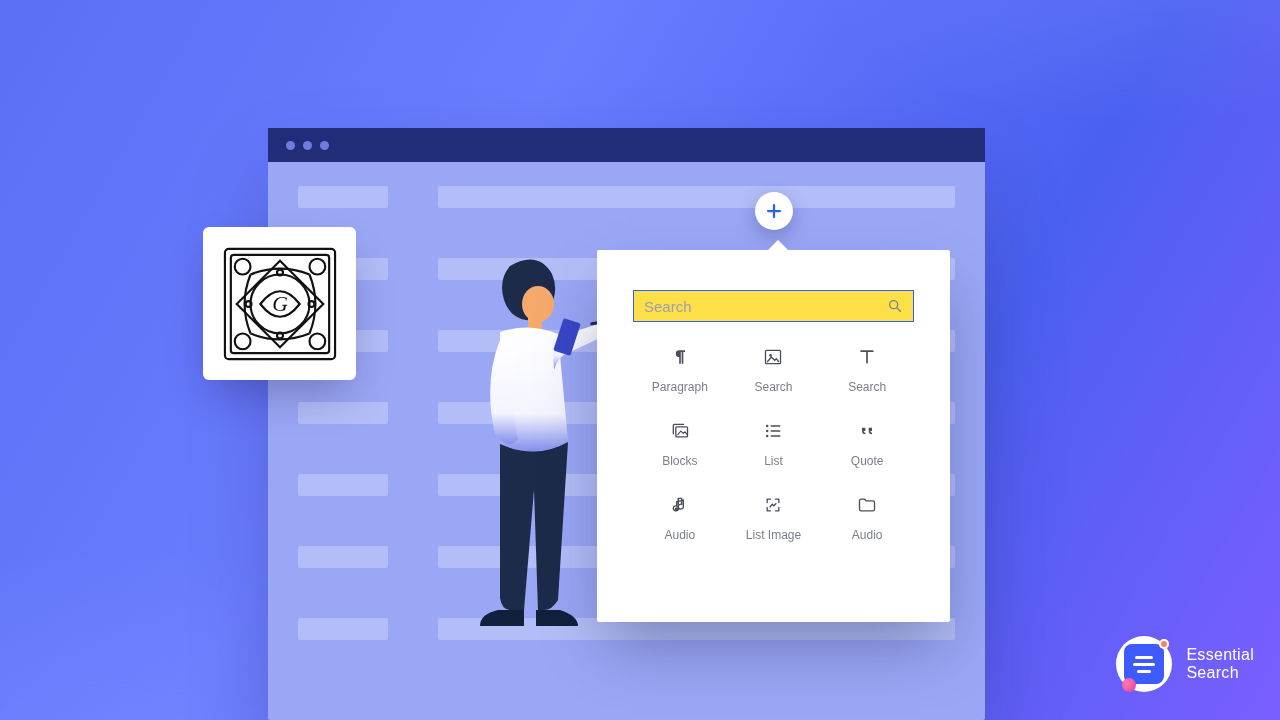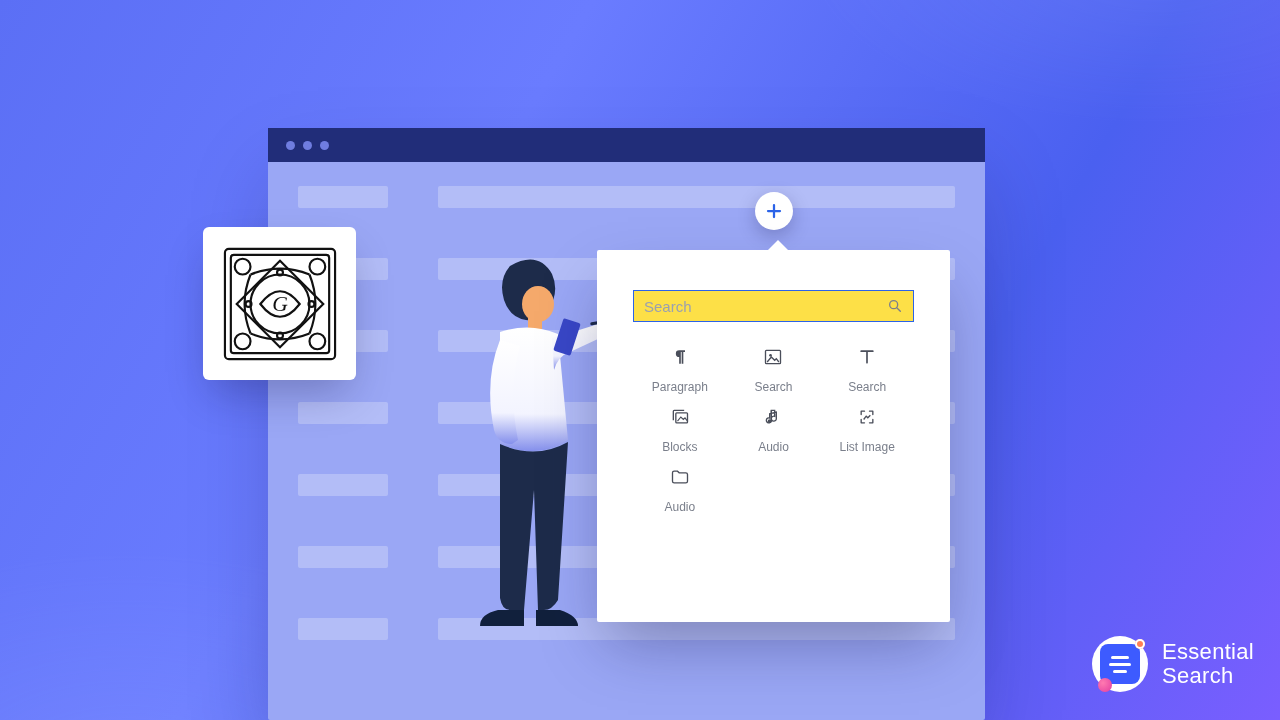--- a/index.html
+++ b/index.html
@@ -87,21 +87,21 @@
   .search input {
     flex: 1; border: none; background: transparent; outline: none;
     font-size: 15px; color: #555; font-family: inherit;
   }
   .search input::placeholder { color: #9aa0b0; font-weight: 300; }
   .search .sicon { width: 16px; height: 16px; color: #7b7f8c; flex: 0 0 auto; }
 
   .grid {
     margin-top: 24px;
     display: grid; grid-template-columns: repeat(3, 1fr);
-    row-gap: 12px;
+    row-gap: 26px;
   }
   .block-item {
     display: flex; flex-direction: column; align-items: center;
     gap: 12px; cursor: pointer;
   }
   .block-item .bicon {
     width: 22px; height: 22px; color: #4a4e5a;
     display: flex; align-items: center; justify-content: center;
   }
   .block-item .bicon svg { width: 20px; height: 20px; }
@@ -125,21 +125,21 @@
     width: 40px; height: 40px; border-radius: 8px;
     background: #3d5bff; display: flex; flex-direction: column;
     align-items: center; justify-content: center; gap: 4px;
   }
   .eb-logo .line { height: 3px; border-radius: 2px; background: #fff; }
   .eb-logo .l1 { width: 18px; }
   .eb-logo .l2 { width: 22px; }
   .eb-logo .l3 { width: 14px; }
   .eb-logo .orb1 { position: absolute; top: 3px; right: 3px; width: 10px; height: 10px; border-radius:50%; background: #ff8055; box-shadow: 0 0 0 2px #fff inset; }
   .eb-logo .orb2 { position: absolute; bottom: 0px; left: 6px; width: 14px; height: 14px; border-radius:50%; background: radial-gradient(circle at 35% 35%, #ff7ab0, #e33da0); }
-  .eb-text { line-height: 1.1; font-size: 22px; font-weight: 300; letter-spacing: .3px; }
+  .eb-text { line-height: 1.1; font-size: 16px; font-weight: 300; letter-spacing: .3px; }
 </style>
 </head>
 <body>
 
 <div class="wave"></div>
 
 <div class="browser">
   <div class="titlebar">
     <div class="dot"></div>
     <div class="dot"></div>
@@ -285,21 +285,40 @@
       <span class="bicon">
         <svg viewBox="0 0 24 24">
             <rect x="7" y="7" width="14" height="12" rx="1" fill="none" stroke="currentColor" stroke-width="1.6"></rect>
             <path d="M4 16V5a1 1 0 0 1 1-1h12" fill="none" stroke="currentColor" stroke-width="1.6"></path>
             <path d="M9 17l4-5 3 3 2-2 3 4" fill="none" stroke="currentColor" stroke-width="1.4"></path>
           </svg>
       </span>
       <span class="blabel">Blocks</span>
     </div>
 
-
+    <div class="block-item">
+      <span class="bicon">
+        <svg viewBox="0 0 24 24">
+            <circle cx="5" cy="6" r="1.5" fill="currentColor"></circle>
+            <circle cx="5" cy="12" r="1.5" fill="currentColor"></circle>
+            <circle cx="5" cy="18" r="1.5" fill="currentColor"></circle>
+            <path d="M10 6h10M10 12h10M10 18h10" stroke="currentColor" stroke-width="2" stroke-linecap="round"></path>
+          </svg>
+      </span>
+      <span class="blabel">List</span>
+    </div>
+
+    <div class="block-item">
+      <span class="bicon">
+        <svg viewBox="0 0 24 24">
+            <path d="M6 8h4v4H8a2 2 0 0 0 2 2v2a4 4 0 0 1-4-4V8zm8 0h4v4h-2a2 2 0 0 0 2 2v2a4 4 0 0 1-4-4V8z" fill="currentColor"></path>
+          </svg>
+      </span>
+      <span class="blabel">Quote</span>
+    </div>
 
     <div class="block-item">
       <span class="bicon">
         <svg viewBox="0 0 24 24">
             <path d="M10 4v12a3 3 0 1 1-2-2.8V8l8-2v8a3 3 0 1 1-2-2.8V4l-4 0z" fill="none" stroke="currentColor" stroke-width="1.6"></path>
             <path d="M10 4v12" stroke="currentColor" stroke-width="1.6"></path>
             <circle cx="8" cy="17" r="2.4" fill="currentColor"></circle>
           </svg>
       </span>
       <span class="blabel">Audio</span>

